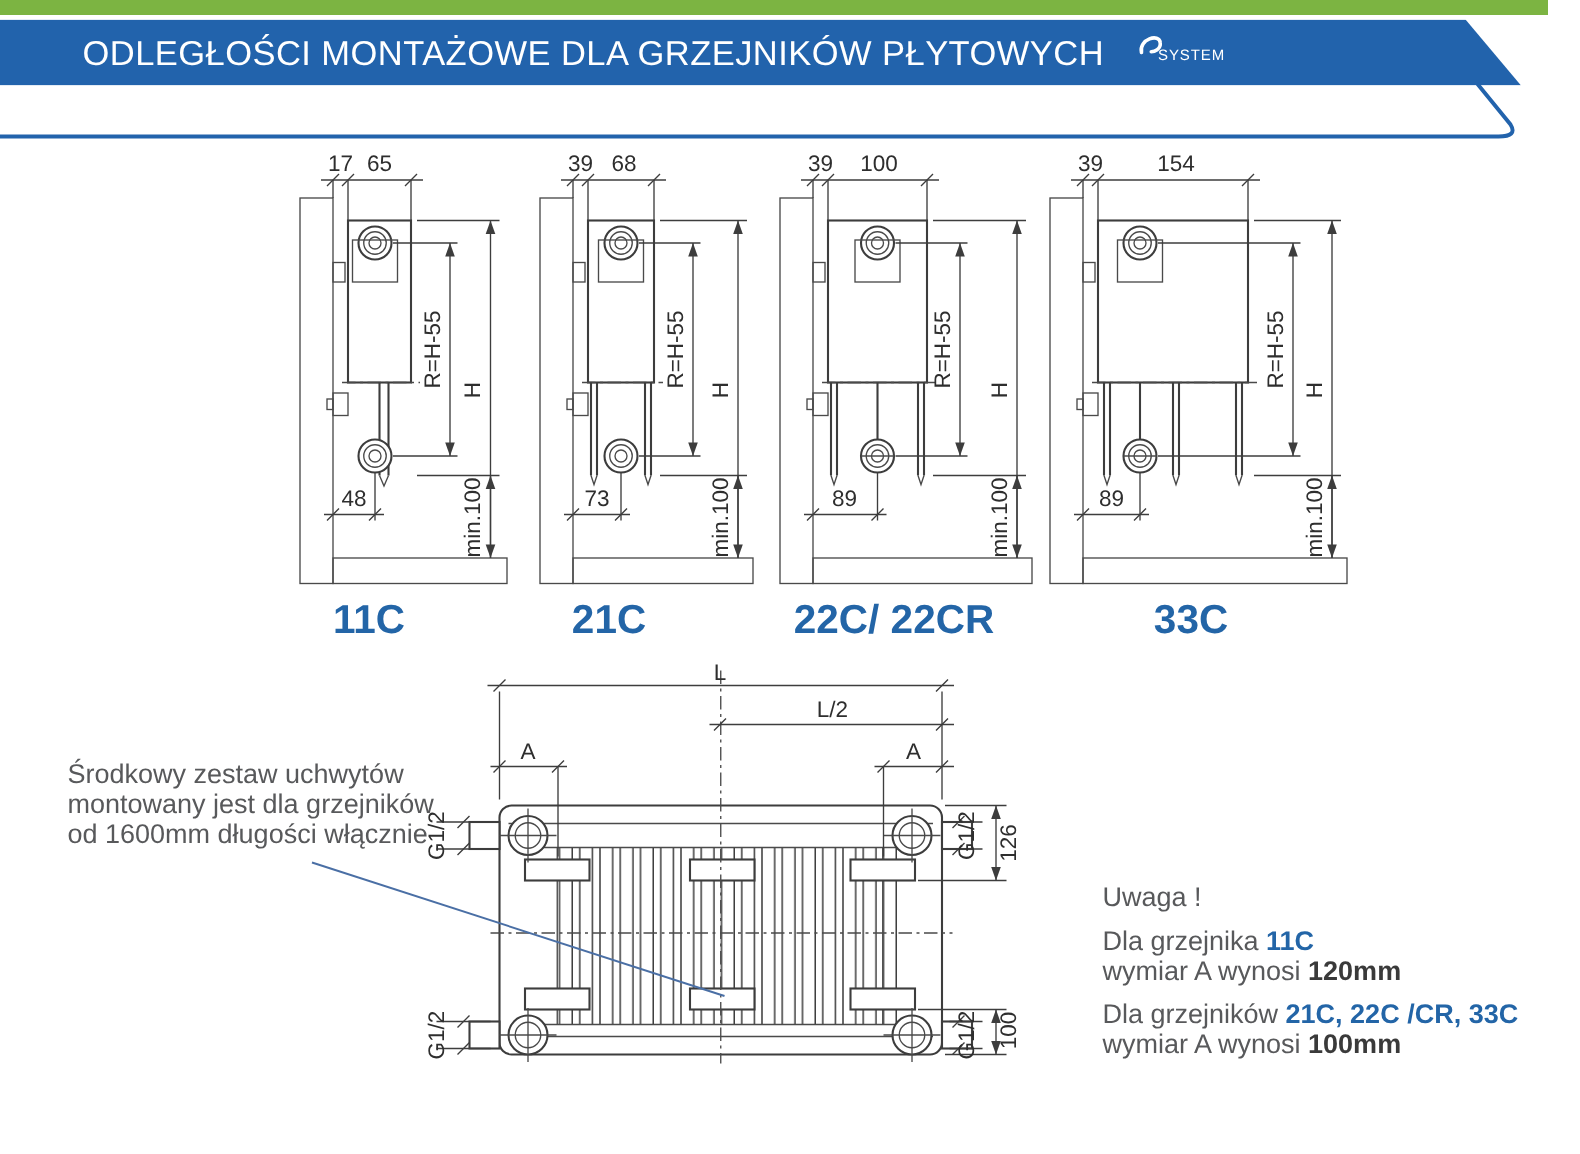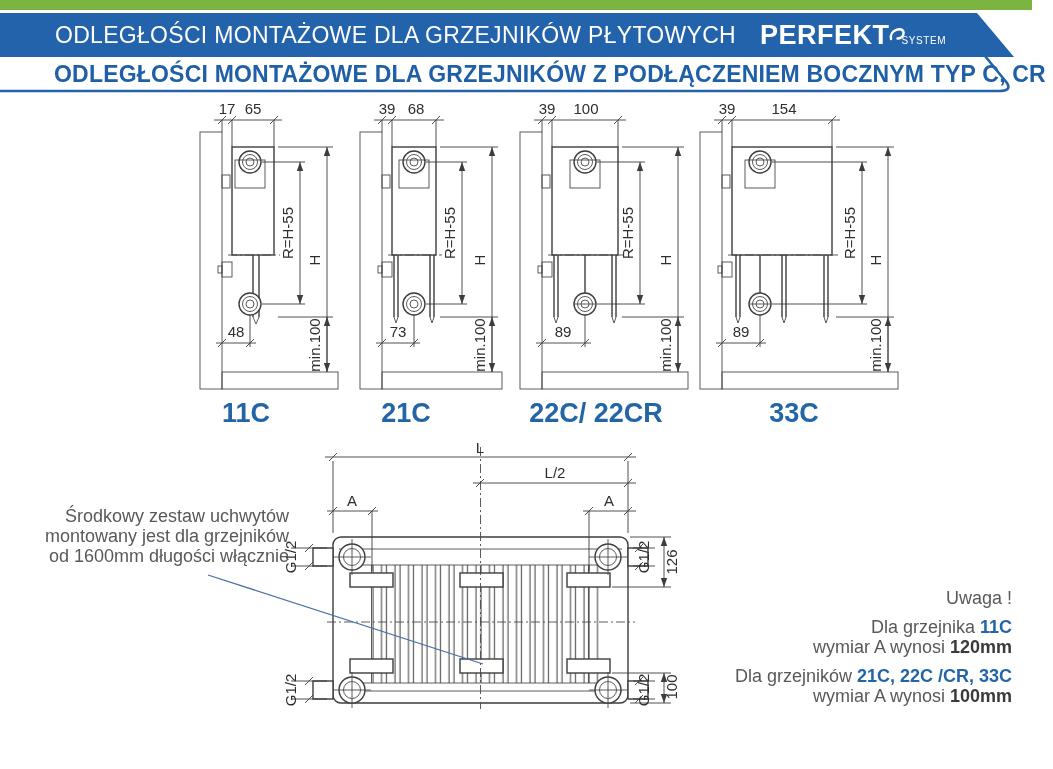--- a/index.html
+++ b/index.html
@@ -22,49 +22,45 @@
   svg{overflow:visible;}
   .ln{stroke:#3d3d3d;stroke-width:1.4;fill:none;}
   .thin{stroke:#4a4a4a;stroke-width:.9;fill:none;}
   .dim{stroke:#3d3d3d;stroke-width:.9;fill:none;}
   .wht{fill:#ffffff;}
   .arr{fill:#3d3d3d;stroke:none;}
   .dashdot{stroke:#4a4a4a;stroke-width:.9;fill:none;stroke-dasharray:9 3 2 3;}
   .dimtxt{font-family:"Liberation Sans",sans-serif;font-size:15px;fill:#2e2e2e;}
   .biglabel{font-family:"Liberation Sans",sans-serif;font-size:27px;font-weight:bold;fill:#2365a7;}
   
-  .note{color:#58595b;font-size:18px;line-height:20px;text-align:right;}
+  .note{color:#58595b;font-size:18px;line-height:20px;}
   #left-note{left:45px;top:506px;line-height:20px;}
   #right-note{left:735px;top:588px;}
   #right-note .blue{color:#2365a7;font-weight:bold;}
   #right-note b{color:#3a3a3a;}
   #caption{left:392px;top:726px;color:#58595b;font-size:17px;}
   #caption .blue{color:#2365a7;}
 </style>
 </head>
 <body>
 
 <div id="page">
 
   <div class="abs" id="green-bar"></div>
 
   <div class="abs" id="blue-banner">
     <span id="main-title">ODLEGŁOŚCI  MONTAŻOWE  DLA GRZEJNIKÓW  PŁYTOWYCH</span>
     <span id="brand">
-      <span id="brand-name">PERFEKT</span>
         <svg width="16" height="20" viewBox="0 0 16 20" style="margin:-8px -1px 0 -1px">
           <path d="M2,15 C0,6 14,2 14.5,8.5 C15,13 10.5,14.5 8.5,14.5" stroke="#ffffff" stroke-width="2.4" fill="none" stroke-linecap="round"></path>
         </svg>
         <span id="brand-sub">SYSTEM</span>
     </span>
   </div>
 
-  <div class="abs" id="sub-band">
-    <span id="sub-title">ODLEGŁOŚCI MONTAŻOWE DLA GRZEJNIKÓW Z PODŁĄCZENIEM BOCZNYM TYP C, CR</span>
-  </div>
   <svg class="abs" style="left:0;top:55px" width="1030" height="42">
     <path d="M985,1 L1007,28 Q1012,36 999,36 L0,36" stroke="#2263ac" stroke-width="2.6" fill="none"></path>
   </svg>
 
   <svg class="abs" style="left:198px;top:95px" width="150" height="335" viewBox="0 0 150 335">
     <defs>
       <pattern id="bk1" width="22" height="26" patternUnits="userSpaceOnUse">
         <path d="M0,0H22 M0,13H22 M11,0V13 M0.5,13V26" stroke="#5a5a5a" stroke-width=".8" fill="none"></path>
       </pattern>
       <pattern id="fl1" width="30" height="17" patternUnits="userSpaceOnUse">

